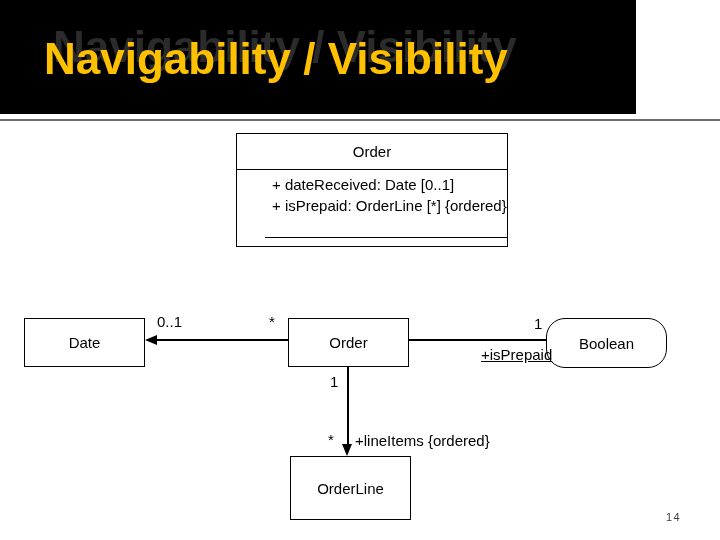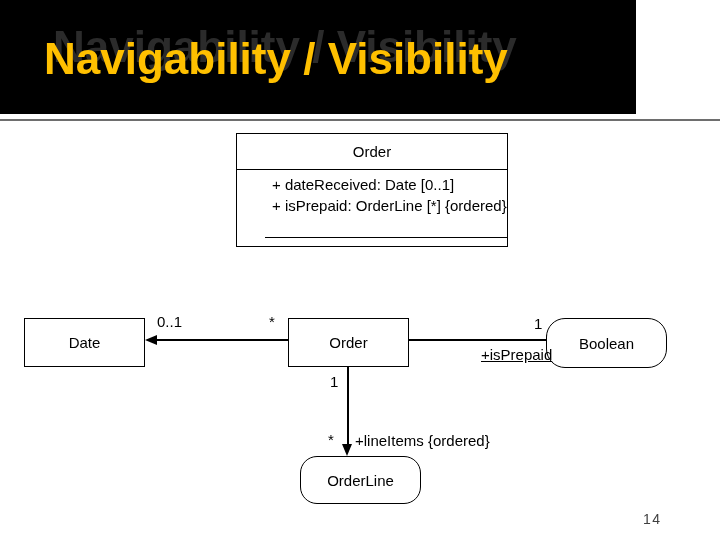--- a/index.html
+++ b/index.html
@@ -74,21 +74,21 @@
     background: #fff;
     box-sizing: border-box;
     display: flex;
     align-items: center;
     justify-content: center;
     font-size: 15px;
   }
   .node-date      { left: 24px;  top: 318px; width: 121px; height: 49px; }
   .node-order     { left: 288px; top: 318px; width: 121px; height: 49px; }
   .node-boolean   { left: 546px; top: 318px; width: 121px; height: 50px; border-radius: 19px; }
-  .node-orderline { left: 300px; top: 456px; width: 121px; height: 48px; border-radius: 17px; }
+  .node-orderline { left: 290px; top: 456px; width: 121px; height: 64px; }
 
   
   .assoc-line { position: absolute; background: #000; }
   .line-date    { left: 155px; top: 339px; width: 133px; height: 2px; }
   .line-boolean { left: 409px; top: 339px; width: 137px; height: 2px; }
   .line-orderline { left: 347px; top: 367px; width: 2px; height: 78px; }
 
   .arrowhead { position: absolute; width: 0; height: 0; }
   .arrow-left {
     left: 145px; top: 335px;
@@ -121,22 +121,22 @@
   .lbl-dateReceived   { left: 146px; top: 347px; }
   .lbl-mult-1-bool    { left: 534px; top: 315px; }
   .lbl-isPrepaid      { left: 481px; top: 346px; text-decoration: underline; }
   .lbl-mult-1-order   { left: 330px; top: 373px; }
   .lbl-star-bottom    { left: 328px; top: 431px; }
   .lbl-lineItems      { left: 355px; top: 432px; }
 
   
   .page-number {
     position: absolute;
-    left: 643px; top: 511px;
-    font-size: 14px;
+    left: 666px; top: 511px;
+    font-size: 11px;
     letter-spacing: 1.5px;
     color: #3f3f3f;
   }
 </style>
 </head>
 <body>
 
 <div class="slide">
 
   <div class="header-band">

